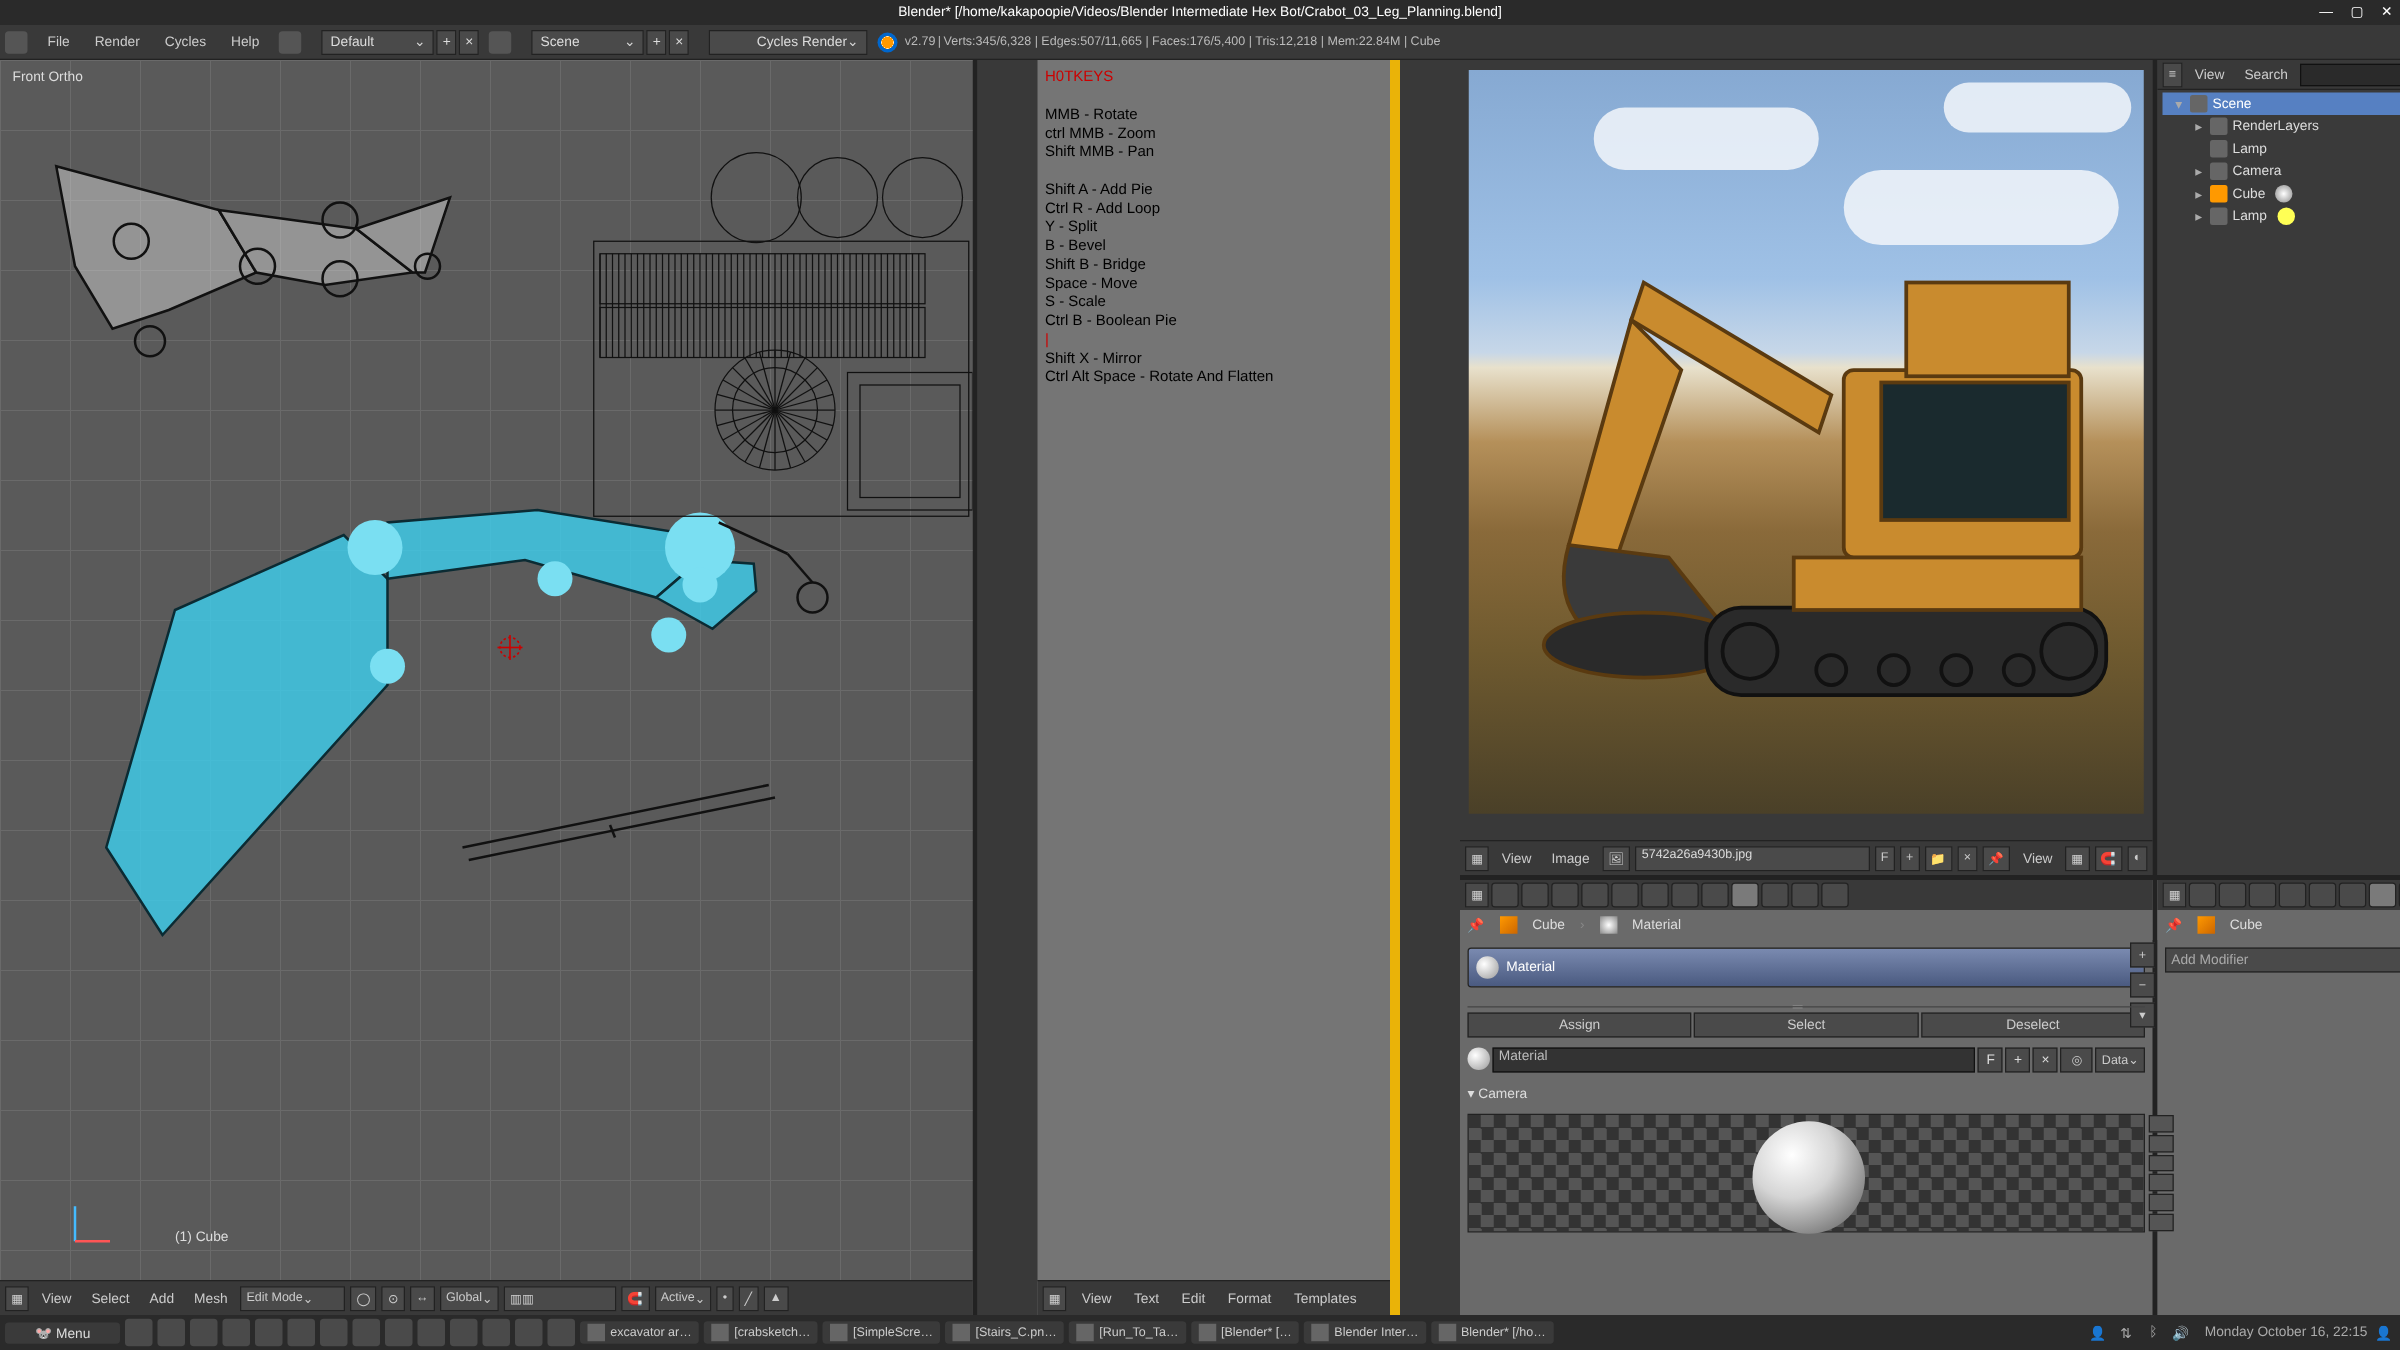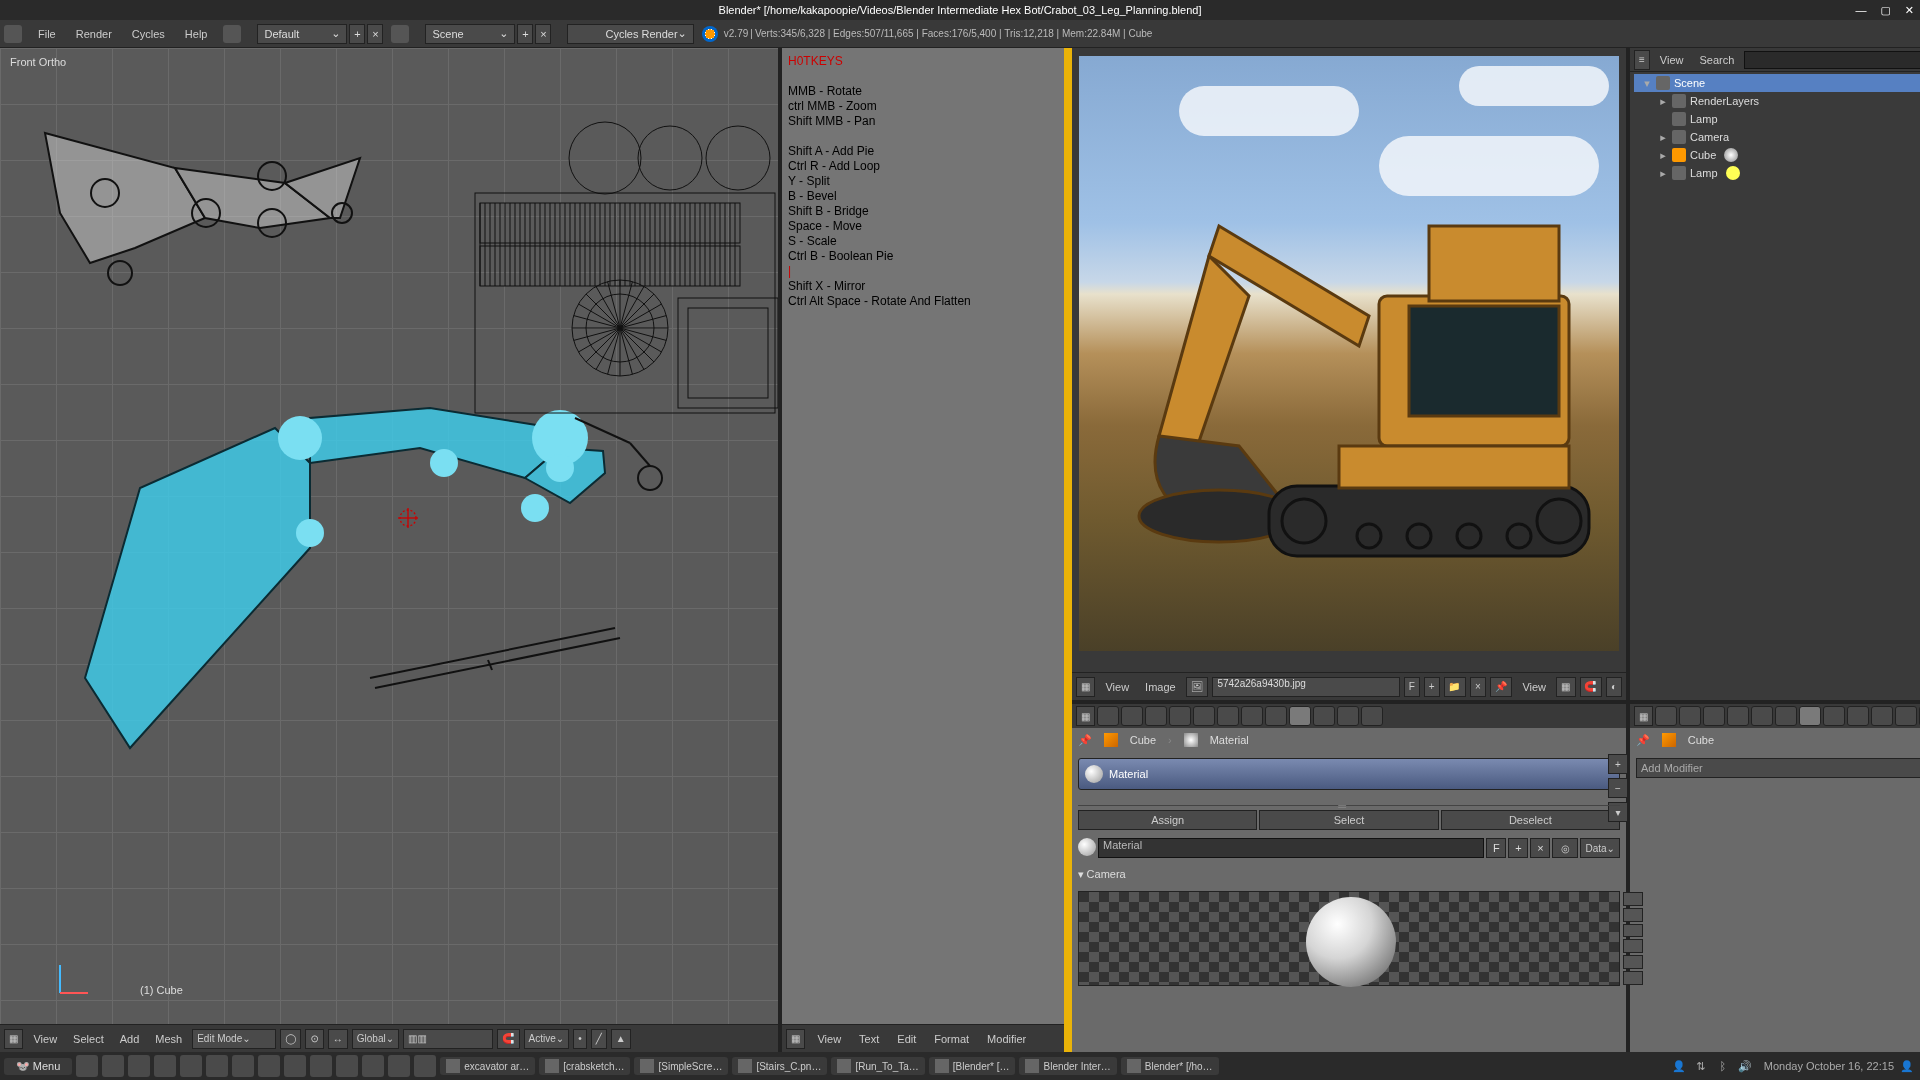--- a/index.html
+++ b/index.html
@@ -10,21 +10,21 @@
 .title-bar .win-ctrl span { cursor: pointer; }
 
 .top-menu { height: 28px; background: #393939; display: flex; align-items: center; border-bottom: 1px solid #222; padding: 0 4px; }
 .top-menu .bicon { width: 18px; height: 18px; background: #555; border-radius: 3px; margin-right: 6px; }
 .top-menu .mitem { padding: 0 10px; height: 100%; display: flex; align-items: center; color: #ccc; }
 .top-menu .layout-sel, .top-menu .scene-sel, .top-menu .engine-sel { background: #4a4a4a; border: 1px solid #222; height: 20px; display: flex; align-items: center; padding: 0 6px; margin-left: 10px; min-width: 90px; justify-content: space-between; }
 .top-menu .plus, .top-menu .x { width: 16px; text-align: center; background: #4a4a4a; border:1px solid #222; margin-left:2px; height:20px; line-height:18px;}
 .top-menu .stats { margin-left: 8px; color: #bbb; font-size: 10px; display:flex; align-items:center; gap:2px; }
 .top-menu .blender-logo { width:16px; height:16px; background: radial-gradient(circle,#f90 40%,#fff 42%,#f90 44%,#06c 46%); border-radius:50%; margin-right:4px;}
 
-.workspace { position: absolute; top: 48px; bottom: 28px; left: 0; right: 0; display: flex; }
+.workspace { position: absolute; top: 48px; bottom: 28px; left: 0; right: 0; display: flex; gap: 48px; }
 
 .viewport3d { flex: 0 0 782px; background: #5a5a5a; position: relative; border-right: 4px solid #222; display:flex; flex-direction:column; }
 .view3d-main { flex:1; position:relative; background-image:
   linear-gradient(#6a6a6a 1px, transparent 1px),
   linear-gradient(90deg, #6a6a6a 1px, transparent 1px);
   background-size: 56px 56px; background-color:#5a5a5a; overflow:hidden;}
 .view3d-main .corner-label { position:absolute; top:8px; left:10px; color:#ddd; font-size:11px; }
 .view3d-main .obj-label { position:absolute; bottom:28px; left:140px; color:#ddd; font-size:11px; }
 .axis-widget { position:absolute; bottom:30px; left:60px; width:30px; height:30px; }
 .axis-widget .ax { position:absolute; width:28px; height:2px; left:0; bottom:0; transform-origin:left center;}
@@ -86,21 +86,21 @@
 .preview-hdr{margin:6px;color:#ddd;}
 .preview-box{margin:4px 6px;height:95px;background:
   repeating-conic-gradient(#555 0 25%,#333 0 50%) 0 0/20px 20px;
   border:1px solid #222;position:relative;}
 .preview-box .sphere{position:absolute;left:42%;top:5%;width:90px;height:90px;background:radial-gradient(circle at 35% 30%,#fff,#d5d5d5 40%,#888 75%,#555);border-radius:50%;}
 .preview-box .side{position:absolute;right:-24px;top:0;bottom:0;width:20px;display:flex;flex-direction:column;gap:2px;}
 .preview-box .side div{flex:1;background:#555;border:1px solid #222;}
 .add-mod-field{margin:6px;background:#4a4a4a;border:1px solid #222;height:20px;color:#aaa;padding:0 4px;display:flex;align-items:center;}
 
 .taskbar { position:absolute; bottom:0; left:0; right:0; height:28px; background:#2a2a2a; display:flex; align-items:center; padding:0 4px; gap:4px;}
-.taskbar .tmenu{background:#3a3a3a;padding:2px 12px;border-radius:3px;}
+.taskbar .tmenu{background:#3a3a3a;padding:2px 24px;border-radius:3px;}
 .taskbar .ticon{width:22px;height:22px;background:#4a4a4a;border-radius:3px;}
 .taskbar .titem{background:#3a3a3a;padding:2px 6px;border-radius:3px;font-size:10px;color:#ccc;max-width:120px;overflow:hidden;white-space:nowrap;display:flex;align-items:center;gap:4px;}
 .taskbar .titem .ico{width:14px;height:14px;background:#666;}
 .taskbar .clock{margin-left:auto;color:#ddd;font-size:11px;}
 .taskbar .sys{width:18px;text-align:center;color:#aaa;}
 </style>
 </head>
 <body>
 
 <div class="title-bar">
@@ -332,21 +332,21 @@
 <span>Ctrl B - Boolean Pie</span>
 <span class="cursor">|</span>
 <span>Shift X - Mirror</span>
 <span>Ctrl Alt Space - Rotate And Flatten</span></div>
     <div class="te-header">
       <div class="hdr-btn">▦</div>
       <div class="hdr-txt">View</div>
       <div class="hdr-txt">Text</div>
       <div class="hdr-txt">Edit</div>
       <div class="hdr-txt">Format</div>
-      <div class="hdr-txt">Modifier</div>
+      <div class="hdr-txt">Templates</div>
     </div>
   </div>
 
   <div class="right-col">
     <div class="right-top">
 
       <div class="img-editor">
         <div class="img-body">
           <div class="ref-image">
             <div class="cloud" style="top:30px;left:100px;width:180px;height:50px;"></div>

